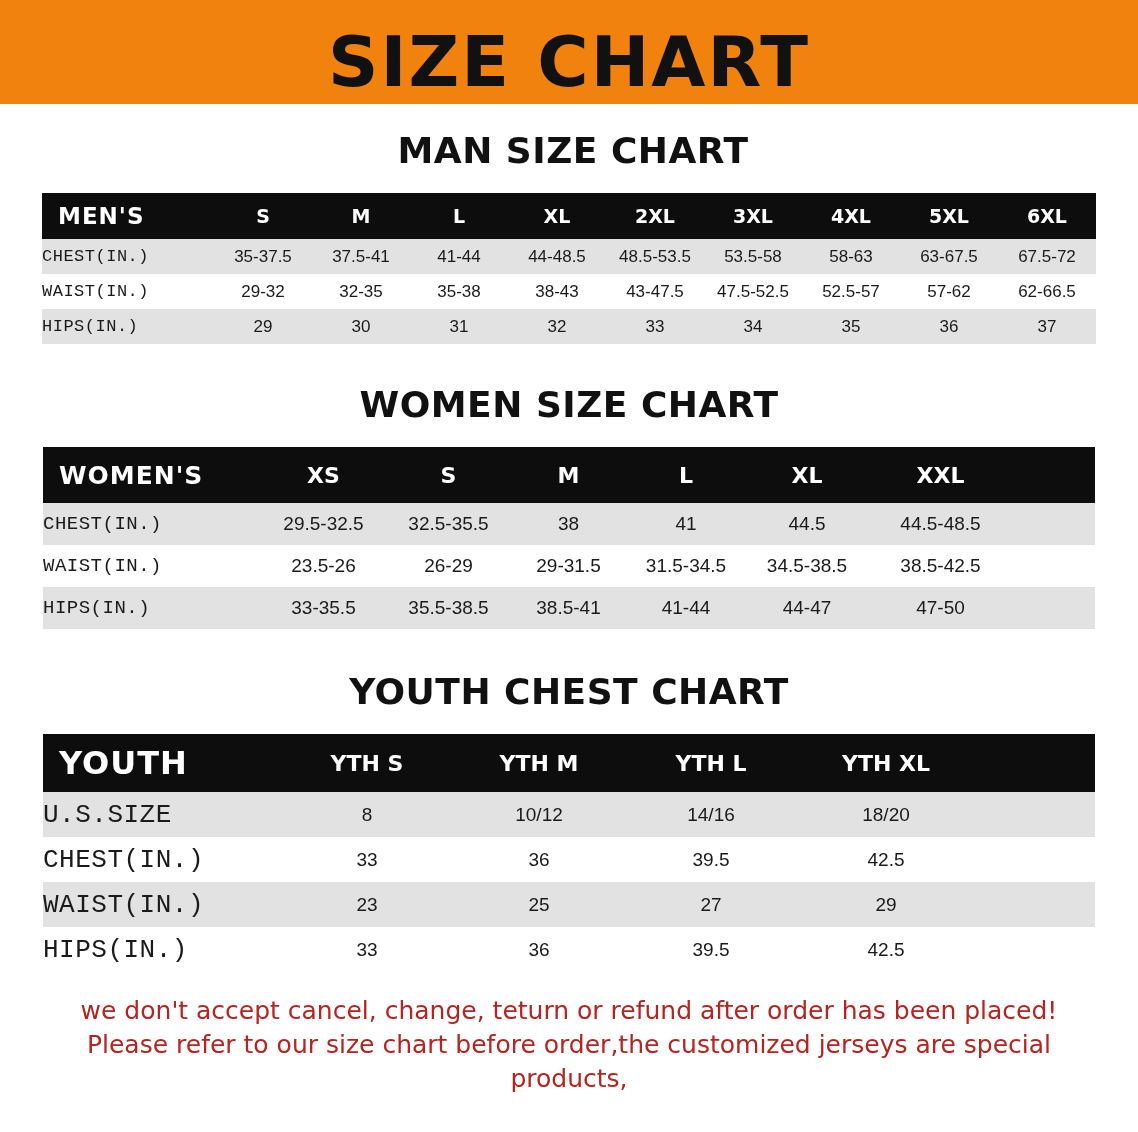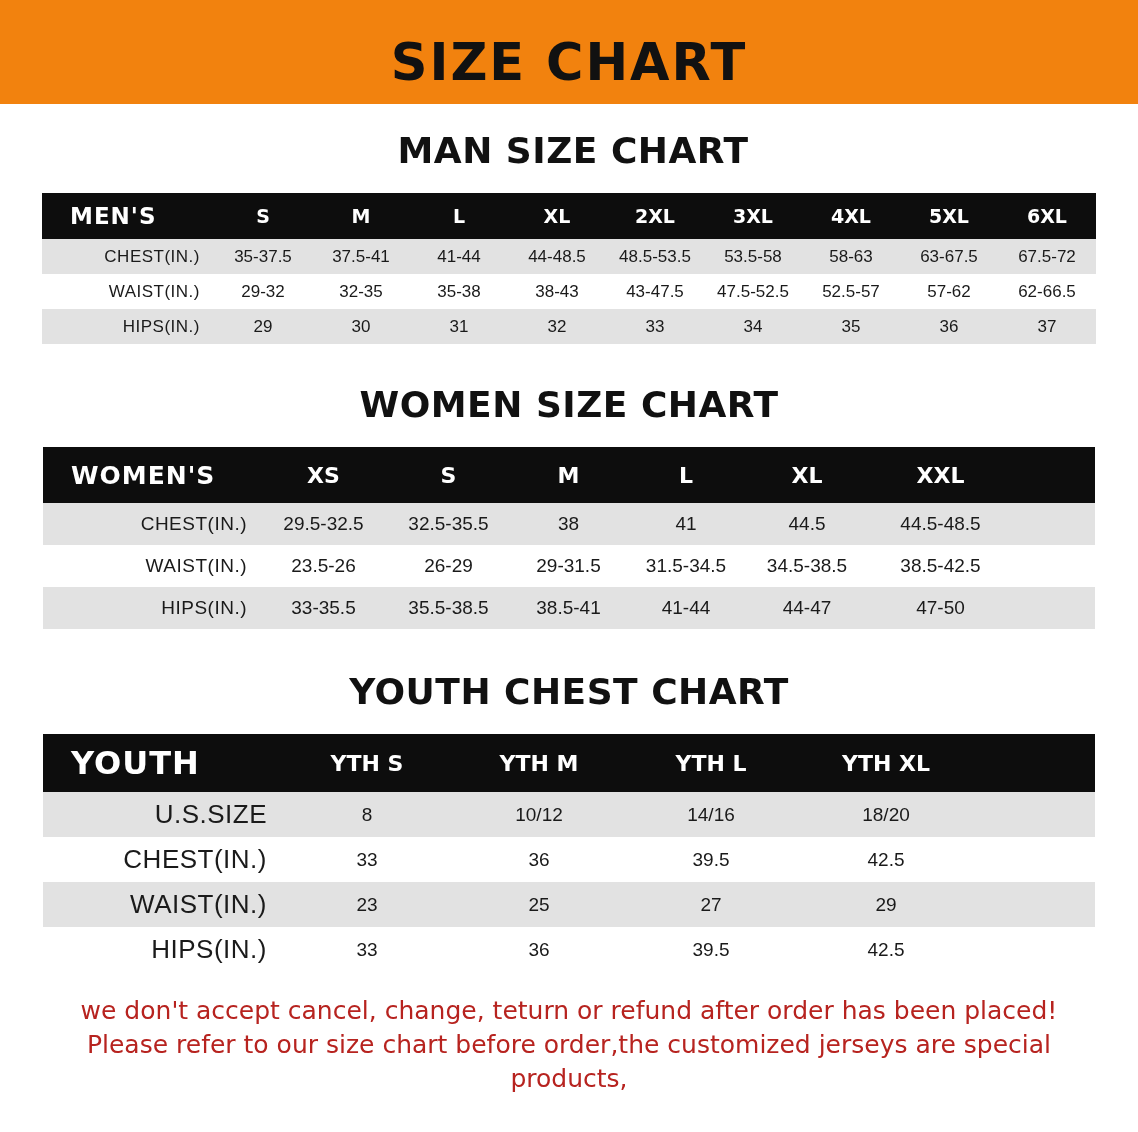--- a/index.html
+++ b/index.html
@@ -25,21 +25,21 @@
     width: 100%;
     height: 104px;
     background: #f2820e;
     display: flex;
     align-items: center;
     justify-content: center;
   }
   .banner-title {
     font-family: "DejaVu Sans", sans-serif;
     font-weight: bold;
-    font-size: 51px;
+    font-size: 70px;
     letter-spacing: 2px;
     color: #111111;
     line-height: 1;
     margin-top: 20px;
   }
   
   .section-title {
     text-align: center;
     font-family: "DejaVu Sans", sans-serif;
     font-weight: bold;
@@ -65,34 +65,35 @@
   .chart-table thead th {
     color: #ffffff;
     font-family: "DejaVu Sans", sans-serif;
     font-weight: bold;
     text-align: center;
     padding: 0;
     white-space: nowrap;
   }
   .chart-table thead th.rowhead {
     text-align: left;
-    padding-left: 28px;
+    padding-left: 16px;
     letter-spacing: 1px;
   }
   .chart-table tbody td {
     text-align: center;
     color: #1a1a1a;
     font-family: "Liberation Sans", sans-serif;
     padding: 0;
     white-space: nowrap;
   }
   .chart-table tbody td.rowlabel {
-    text-align: right;
+    text-align: left;
     padding-right: 14px;
     letter-spacing: 0.5px;
+    font-family: Liberation Mono, monospace;
   }
   .row-alt { background: #e2e2e2; }
   .row-plain { background: #ffffff; }
 
   
   #men-table { width: 1052px; margin-top: 22px; }
   #men-table thead th { height: 46px; font-size: 19px; }
   #men-table thead th.rowhead { font-size: 23px; }
   #men-table tbody td { height: 35px; font-size: 17px; }
   #men-table tbody td.rowlabel { font-size: 17px; }

